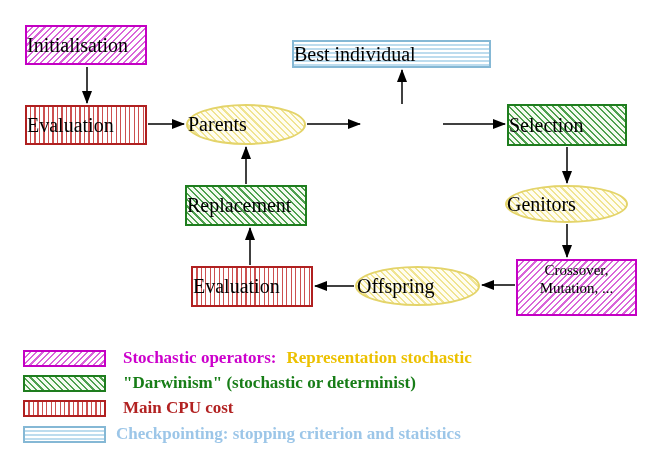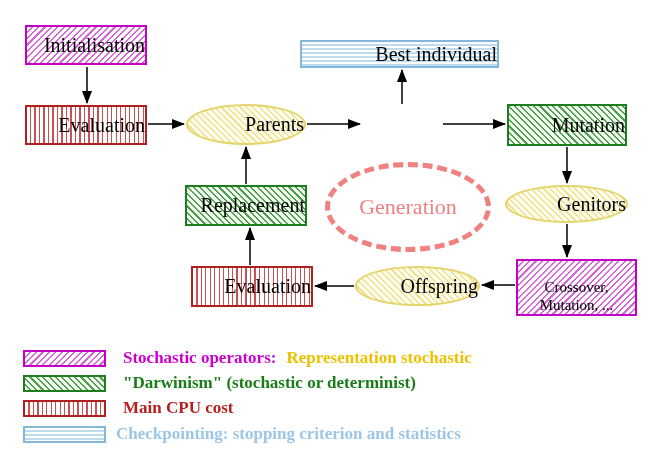--- a/index.html
+++ b/index.html
@@ -2,21 +2,21 @@
 <html><head>
 <meta charset="utf-8">
 <style>
   html,body { margin:0; padding:0; background:#ffffff; }
   .canvas {
     position:relative; width:662px; height:471px; background:#ffffff;
     font-family:"Liberation Serif", "DejaVu Serif", serif;
     overflow:hidden;
   }
   .node {
-    position:absolute; display:flex; align-items:center; justify-content:flex-end;
+    position:absolute; display:flex; align-items:center; justify-content:flex-start;
     text-align:center; color:#000; font-size:20px; box-sizing:border-box;
   }
   
   .hatch-magenta { border:2px solid #c400c4;
     background:repeating-linear-gradient(135deg,#ffffff 0 3px,#d966d9 3px 4.5px); }
   .hatch-green { border:2px solid #1e7d1e;
     background:repeating-linear-gradient(45deg,#f4fbf0 0 3px,#4ea04e 3px 4.5px); }
   .stripe-red { border:2px solid #b02020;
     background:repeating-linear-gradient(90deg,#ffffff 0 3px,#cc5050 3px 4.5px); }
   .stripe-cyan { border:2px solid #85b8d5;
@@ -53,27 +53,27 @@
   </div>
 
   <div class="node stripe-red" style="left:25px;top:105px;width:122px;height:40px">
     <span>Evaluation</span>
   </div>
 
   <div class="node hatch-yellow" style="left:186px;top:104px;width:120px;height:41px">
     <span>Parents</span>
   </div>
 
-  <div class="node stripe-cyan" style="left:300px;top:40px;width:199px;height:28px">
+  <div class="node stripe-cyan" style="left:292px;top:40px;width:199px;height:28px">
     <span>Best individual</span>
   </div>
 
 
   <div class="node hatch-green" style="left:507px;top:104px;width:120px;height:42px">
-    <span>Mutation</span>
+    <span>Selection</span>
   </div>
 
   <div class="node hatch-yellow" style="left:505px;top:185px;width:123px;height:38px">
     <span>Genitors</span>
   </div>
 
   <div class="node hatch-magenta two-line" style="left:516px;top:259px;width:121px;height:57px">
     <span>Crossover,</span>
     <span>Mutation, ...</span>
   </div>
@@ -83,23 +83,20 @@
   </div>
 
   <div class="node stripe-red" style="left:191px;top:266px;width:122px;height:41px">
     <span>Evaluation</span>
   </div>
 
   <div class="node hatch-green" style="left:185px;top:185px;width:122px;height:41px">
     <span>Replacement</span>
   </div>
 
-  <div class="gen-ellipse" style="left:325px;top:162px;width:166px;height:90px">
-    <span>Generation</span>
-  </div>
 
   <svg class="arrows" width="662" height="471">
     <defs>
       <marker id="ah" markerUnits="userSpaceOnUse" markerWidth="14" markerHeight="12" refX="12" refY="5" orient="auto">
         <path d="M0,0 L13,5 L0,10 z" fill="#000"></path>
       </marker>
     </defs>
     <line x1="87" y1="67" x2="87" y2="103" marker-end="url(#ah)"></line>
     <line x1="148" y1="124" x2="184" y2="124" marker-end="url(#ah)"></line>
     <line x1="307" y1="124" x2="360" y2="124" marker-end="url(#ah)"></line>

